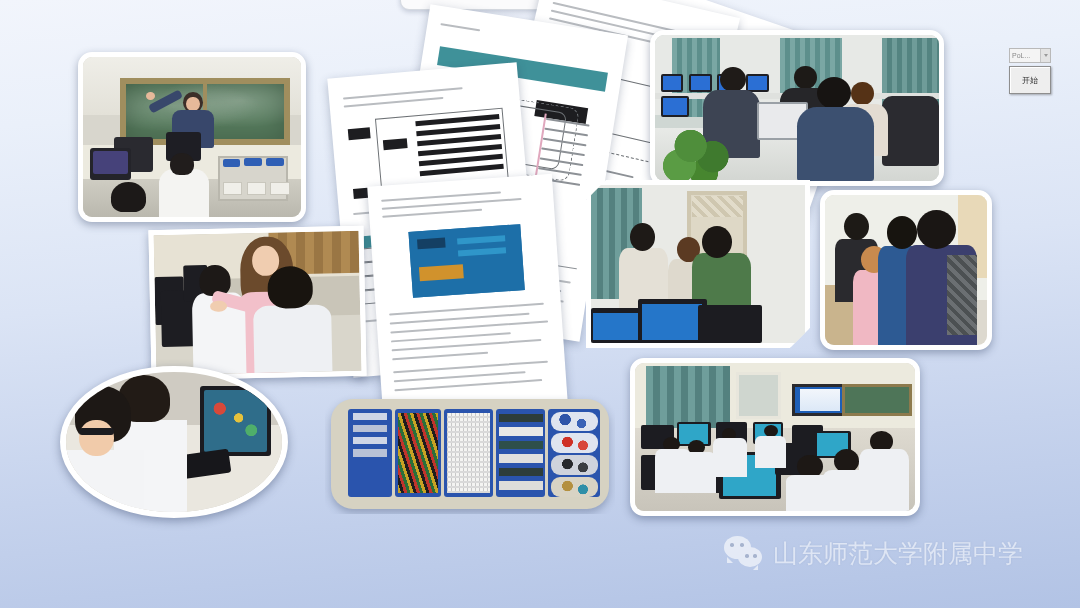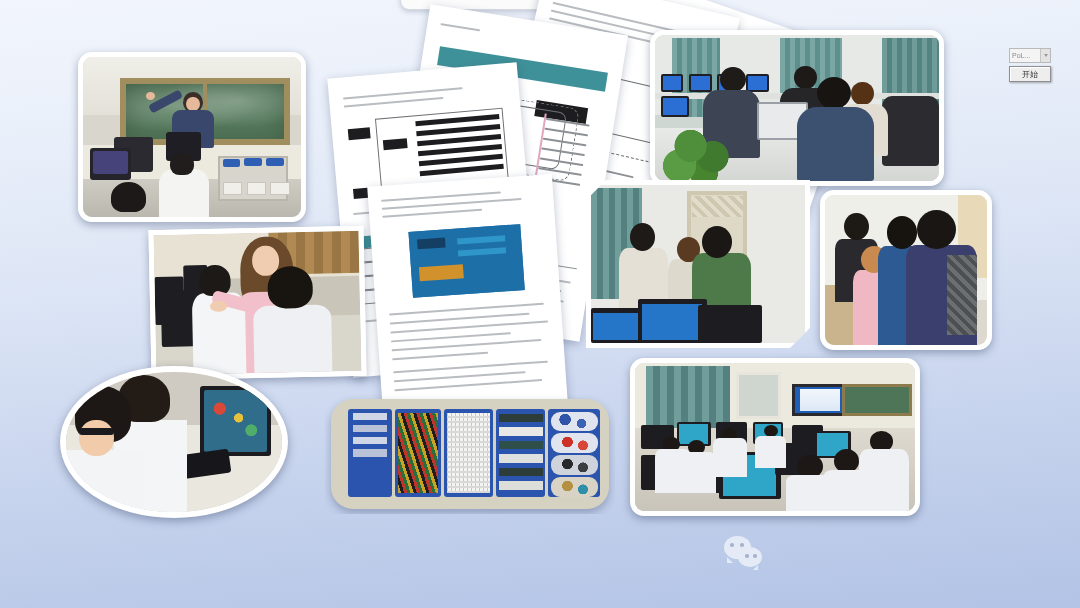--- a/index.html
+++ b/index.html
@@ -218,21 +218,21 @@
   #widget .combo .arrow {
     width:10px; height:13px; background:#e3e3e3; border-left:1px solid #c5c5c5;
     display:flex; align-items:center; justify-content:center;
   }
   #widget .combo .arrow i {
     display:block; width:0;height:0;
     border-left:2.5px solid transparent; border-right:2.5px solid transparent;
     border-top:3px solid #9a9a9a;
   }
   #widget .btn {
-    margin-top:3px; height:16px; background:#eeeeee;
+    margin-top:3px; height:28px; background:#eeeeee;
     border:1px solid #8e8e8e; box-shadow: inset 1px 1px 0 #ffffff, 1px 1px 2px rgba(0,0,0,.3);
     font-size:8px; color:#2c2c2c; display:flex; align-items:center; justify-content:center;
     font-family:"DejaVu Sans", sans-serif;
   }
 
   
   #caption {
     position:absolute; left:0; top:528px; width:1080px;
     text-align:center; color:#2c3f73;
     font-size:27px; line-height:33px; letter-spacing:1px;
@@ -626,15 +626,16 @@
 
   <div id="watermark">
     <div id="wm-logo">
       <div class="big"></div>
       <div class="small"></div>
       <div class="dot d1"></div>
       <div class="dot d2"></div>
       <div class="dot d3"></div>
       <div class="dot d4"></div>
     </div>
+    <div id="wm-text">山东师范大学附属中学</div>
   </div>
 
 </div>
 
 </body></html>

